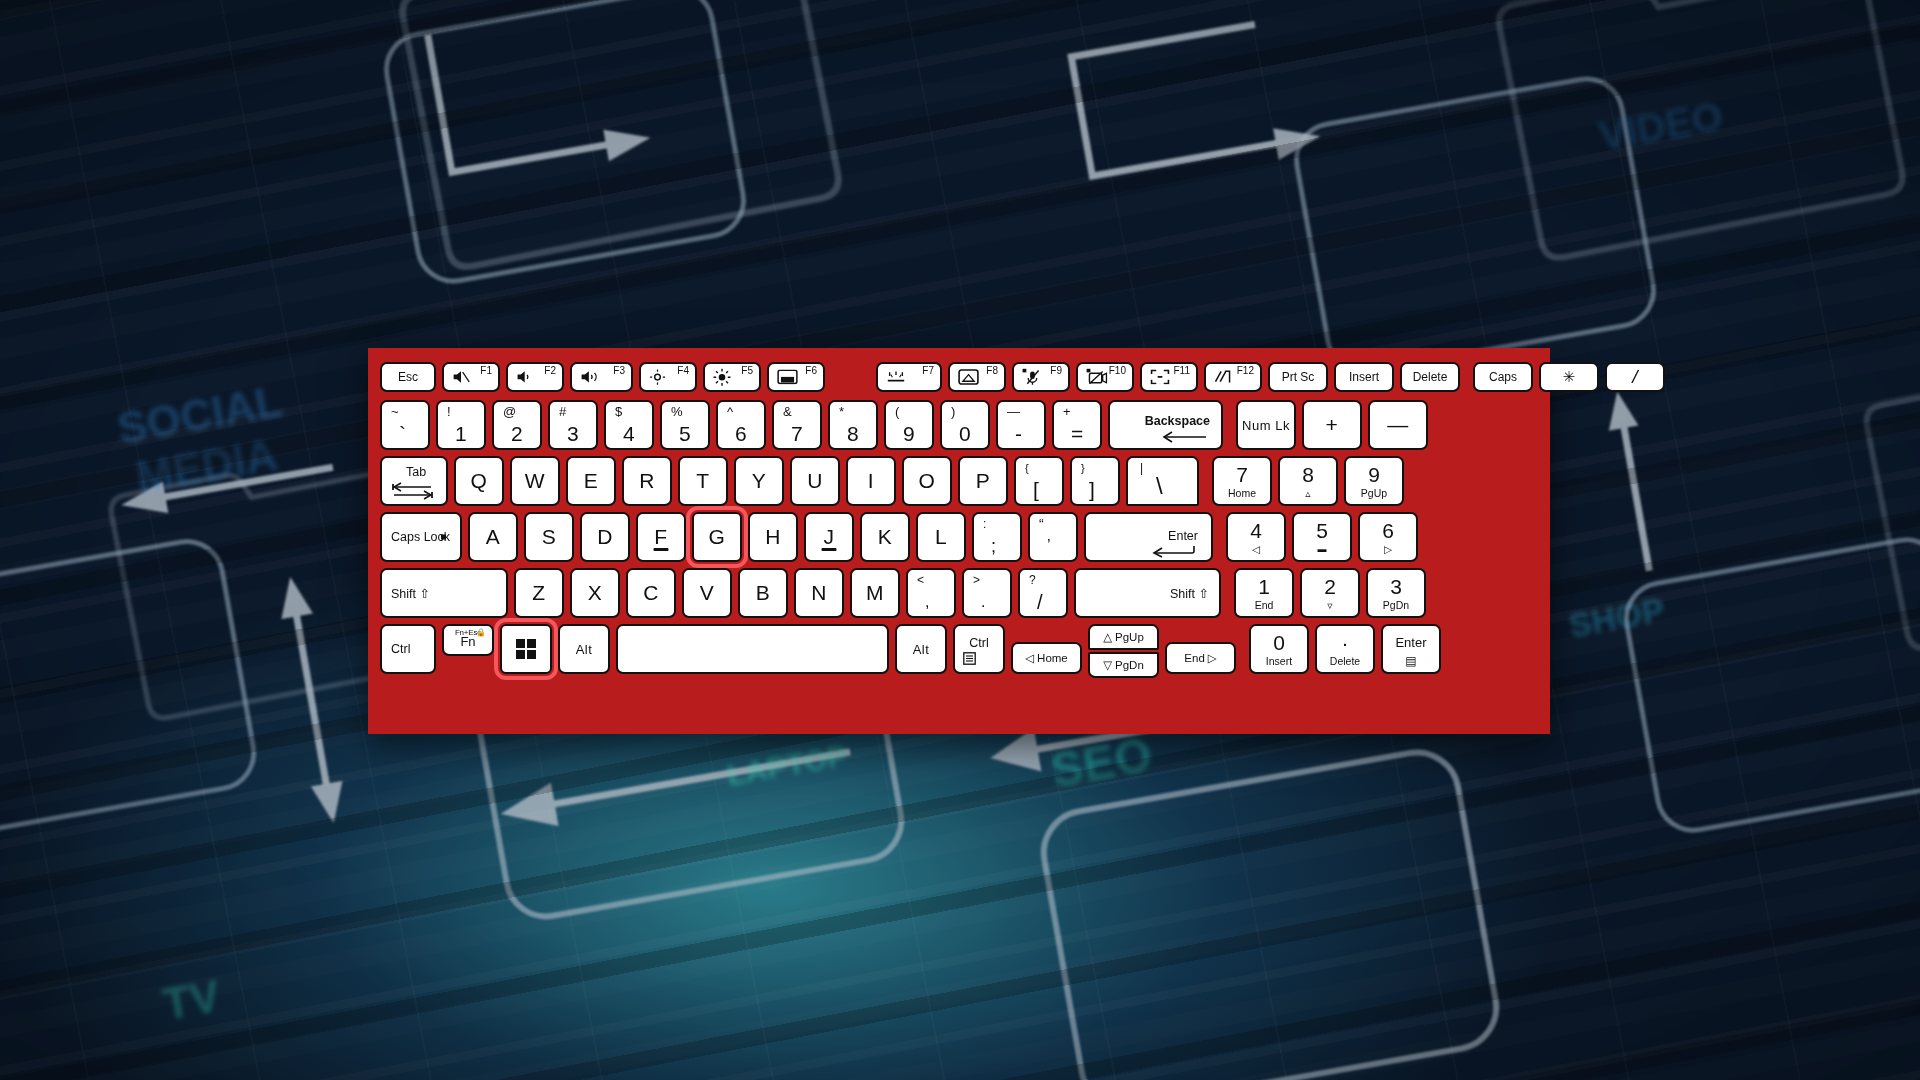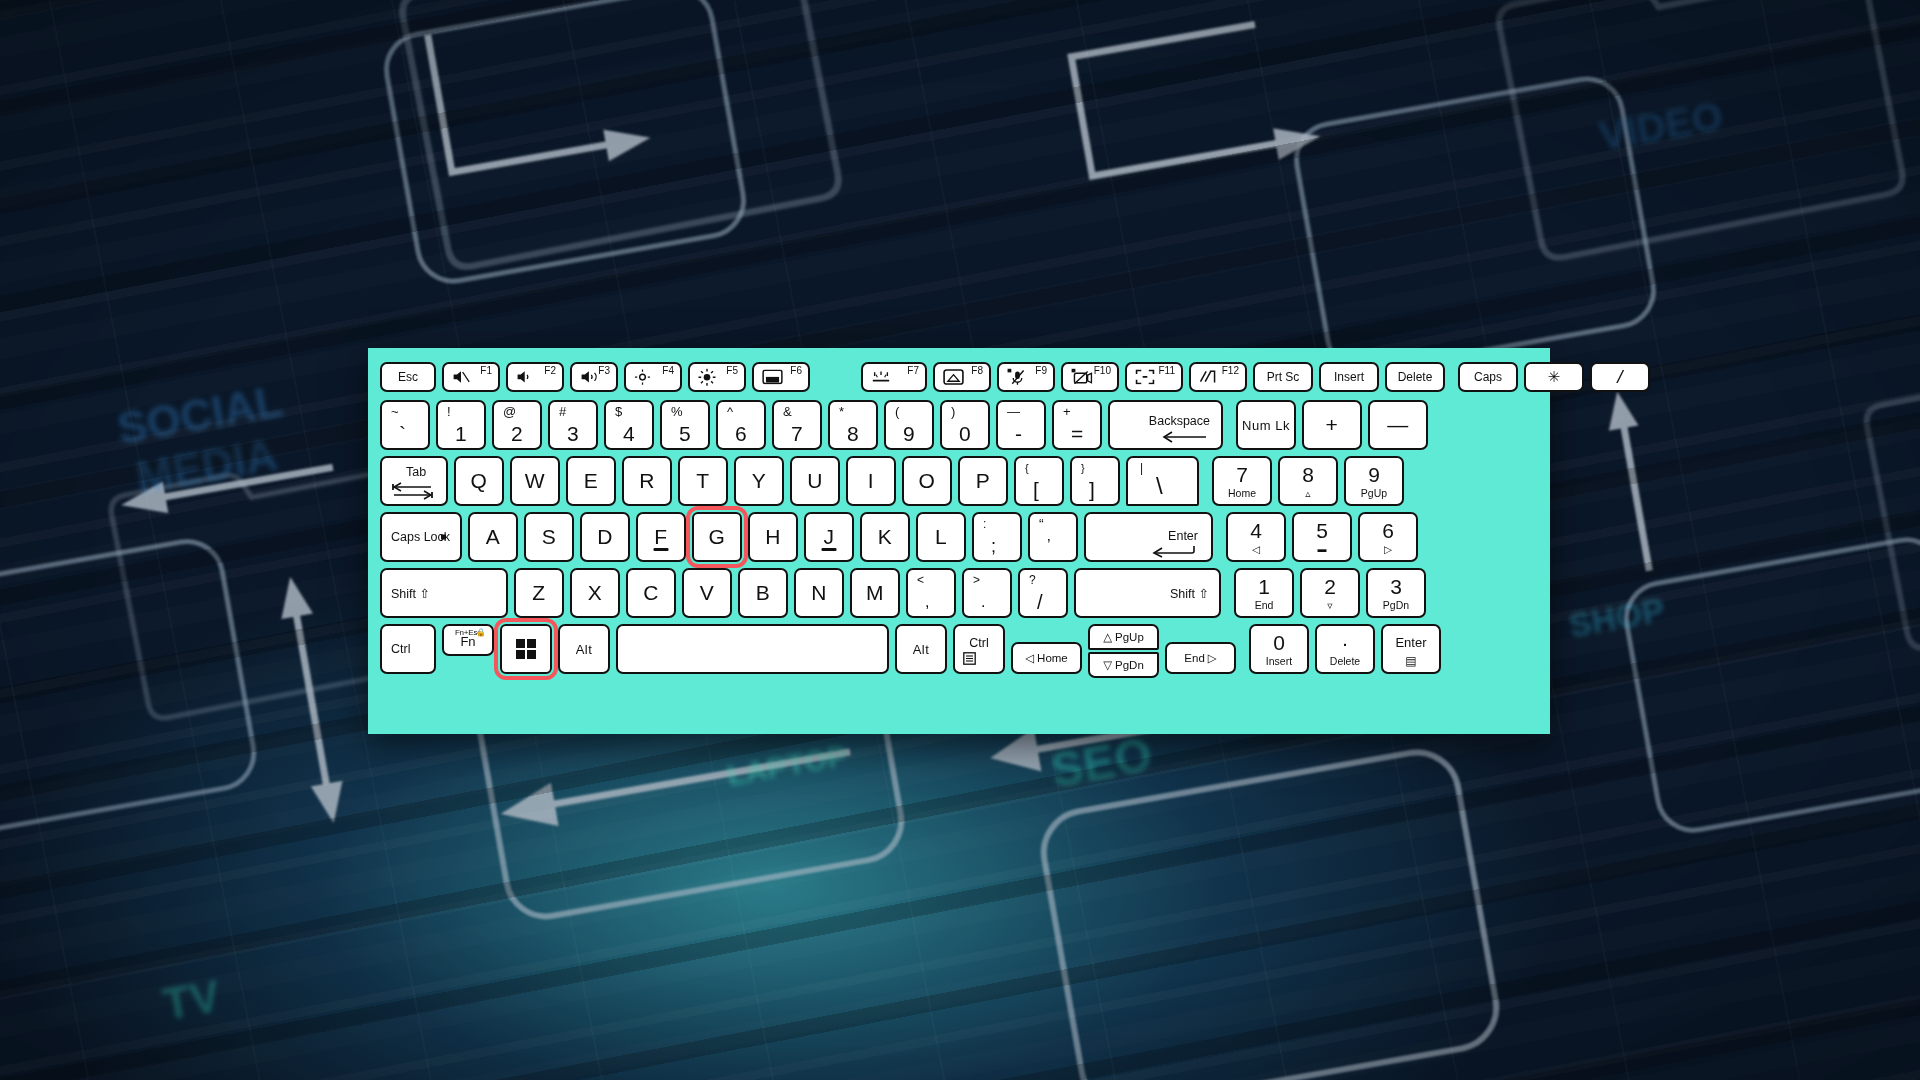--- a/index.html
+++ b/index.html
@@ -69,21 +69,21 @@
   }
   .bg-vignette{
     background:radial-gradient(ellipse 80% 75% at 50% 50%, rgba(0,0,0,0) 40%, rgba(0,0,0,.55) 100%);
   }
   .bg-svg{position:absolute;inset:0;}
 
   
   #keyboard{
     position:absolute;
     left:368px;top:348px;width:1182px;height:386px;
-    background:#5eead4;
+    background:#b91c1c;
     box-shadow:0 10px 34px rgba(0,0,0,.55);
     z-index:5;
   }
   .krow{position:absolute;display:flex;align-items:flex-start;}
 
   .key{
     position:relative;
     box-sizing:border-box;
     background:#fff;
     border:2.4px solid #111;
@@ -264,21 +264,21 @@
     <div class="key fk" style="width:58px;">
       <span class="fnum">F2</span>
       <span class="fico">
         <svg width="19" height="15" viewBox="0 0 24 18">
             <path d="M2 6h4l5-4v14l-5-4H2z" fill="#111"></path>
             <path d="M14 6.5a4 4 0 010 5" stroke="#111" stroke-width="1.6" fill="none"></path>
           </svg>
       </span>
     </div>
 
-    <div class="key fk" style="width:48px;">
+    <div class="key fk" style="width:63px;">
       <span class="fnum">F3</span>
       <span class="fico">
         <svg width="21" height="15" viewBox="0 0 26 18">
             <path d="M2 6h4l5-4v14l-5-4H2z" fill="#111"></path>
             <path d="M14 6.5a4 4 0 010 5" stroke="#111" stroke-width="1.6" fill="none"></path>
             <path d="M18 4a7.5 7.5 0 010 10" stroke="#111" stroke-width="1.6" fill="none"></path>
           </svg>
       </span>
     </div>
 
@@ -473,21 +473,21 @@
       <span class="lo">0</span>
     </div>
     <div class="key dual" style="width:50px;height:50px;">
       <span class="up">—</span>
       <span class="lo">-</span>
     </div>
     <div class="key dual" style="width:50px;height:50px;">
       <span class="up">+</span>
       <span class="lo">=</span>
     </div>
-    <div class="key k-r" style="width:115px;height:50px;position:relative;">
+    <div class="key k-r" style="width:115px;height:50px;position:relative;font-weight:bold;">
       <span style="position:absolute;right:11px;top:12px;font-size:12.5px;">Backspace</span>
       <svg style="position:absolute;right:14px;top:29px;" width="46" height="12" viewBox="0 0 46 12">
         <line x1="4" y1="6" x2="45" y2="6" stroke="#111" stroke-width="1.6"></line>
         <polyline points="11,1 3,6 11,11" fill="none" stroke="#111" stroke-width="1.6"></polyline>
       </svg>
     </div>
     <div class="key k-c small" style="width:60px;height:50px;margin-left:7px;">
       <span>Num Lk</span>
     </div>
     <div class="key k-c" style="width:60px;height:50px;">

